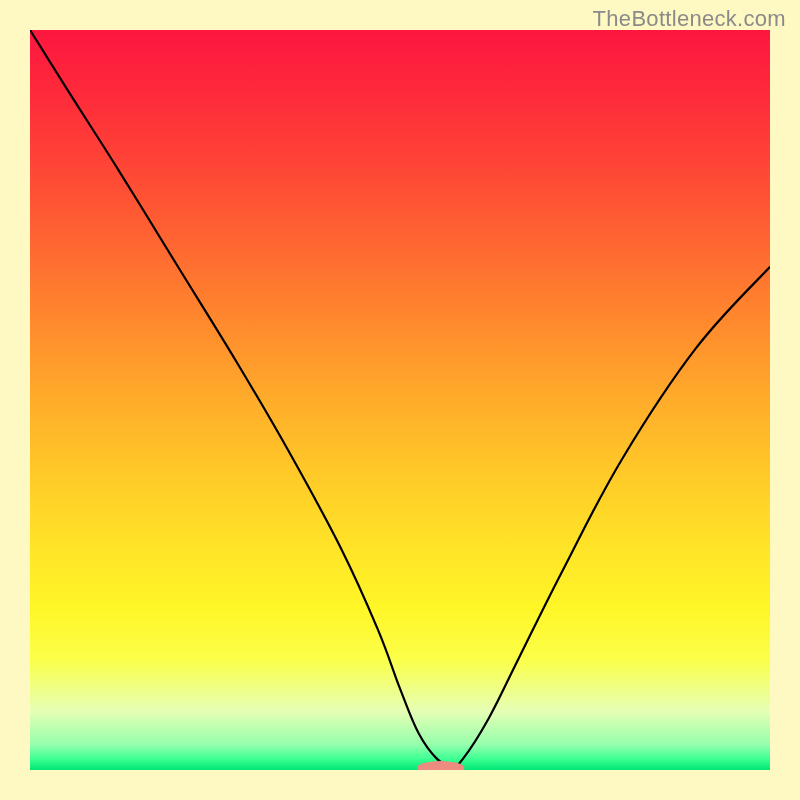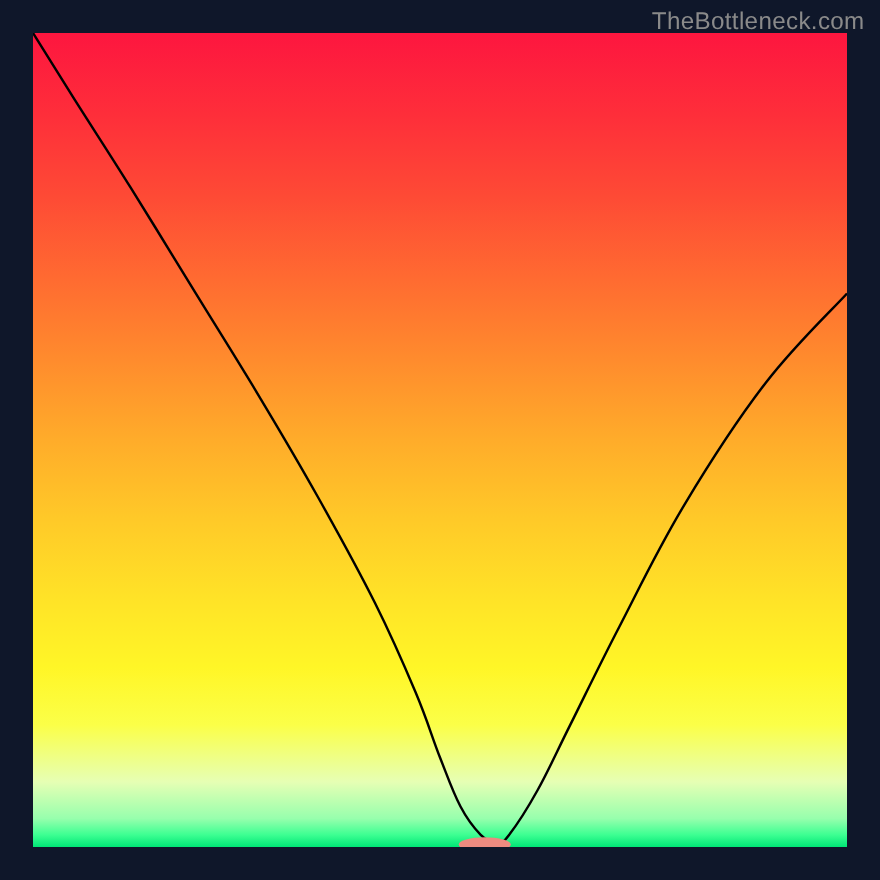--- a/index.html
+++ b/index.html
@@ -8,21 +8,21 @@
     width: 800px;
     height: 800px;
     background: #000000;
     overflow: hidden;
     font-family: Arial, Helvetica, sans-serif;
   }
   .frame {
     position: relative;
     width: 800px;
     height: 800px;
-    background: #0f172a;
+    background: #fef9c3;
   }
   .watermark {
     position: absolute;
     top: 6px;
     right: 14px;
     color: #8a8a8a;
     font-size: 22px;
     font-weight: 500;
     letter-spacing: 0.3px;
     z-index: 10;

